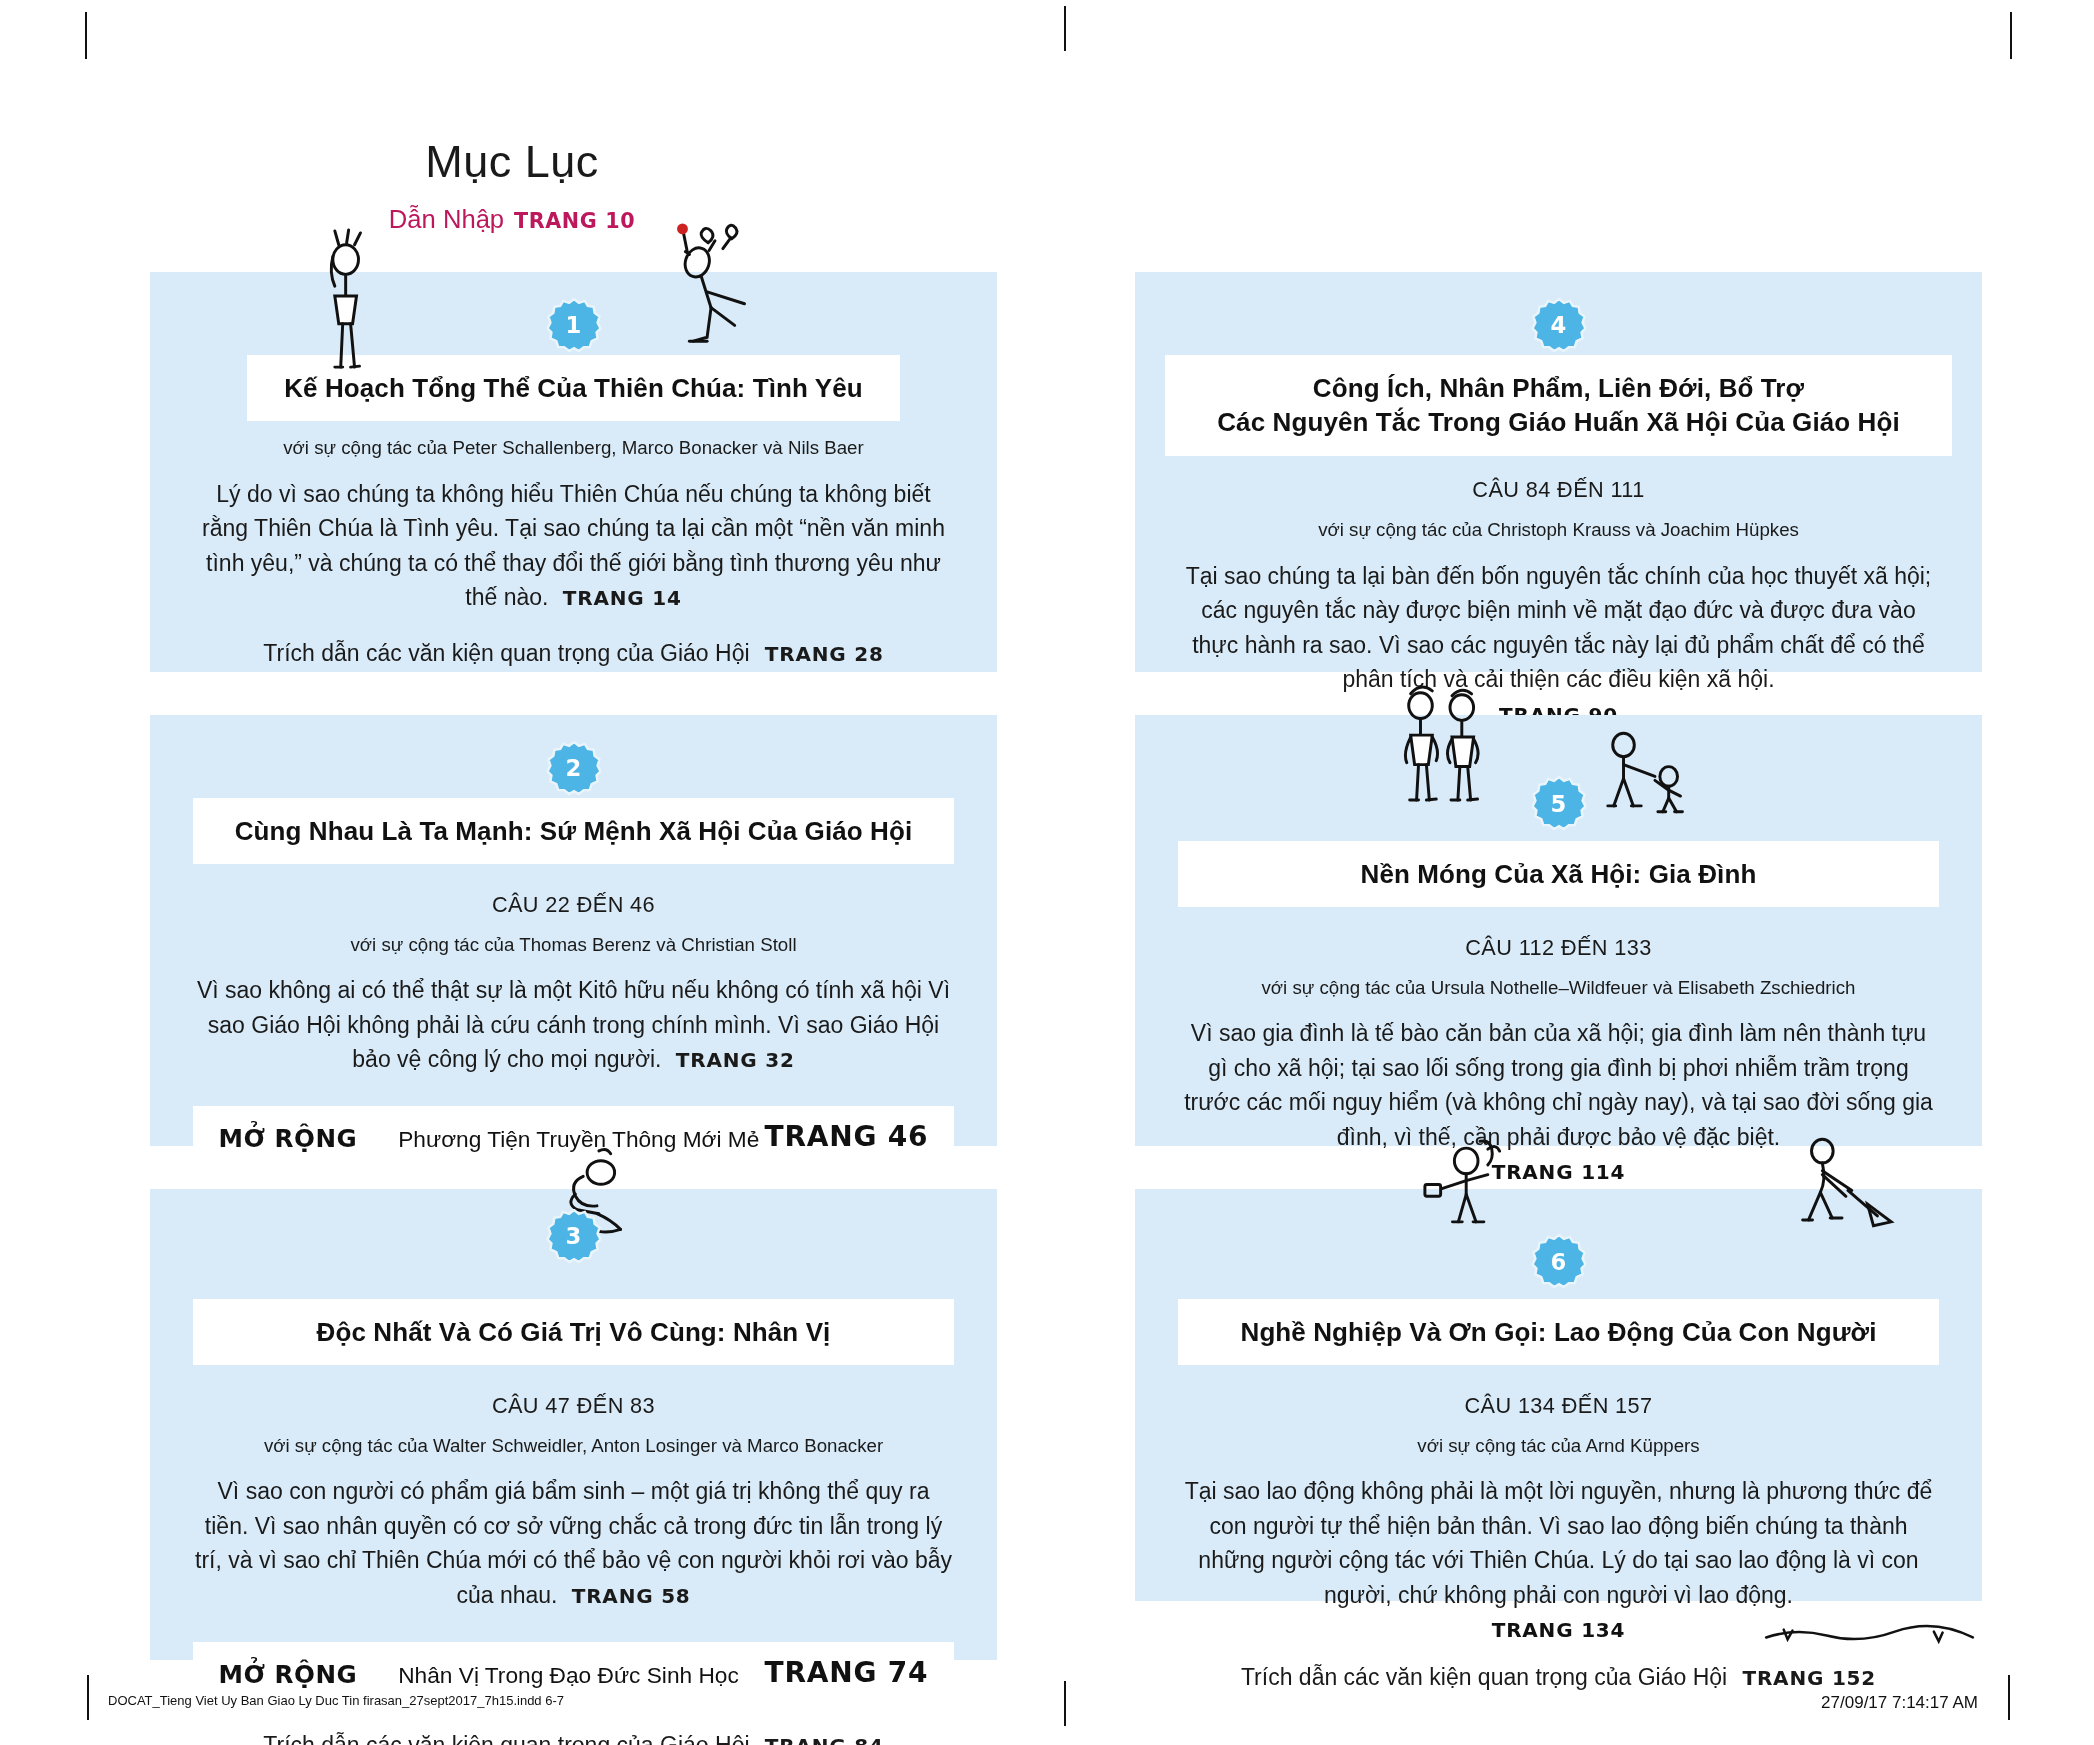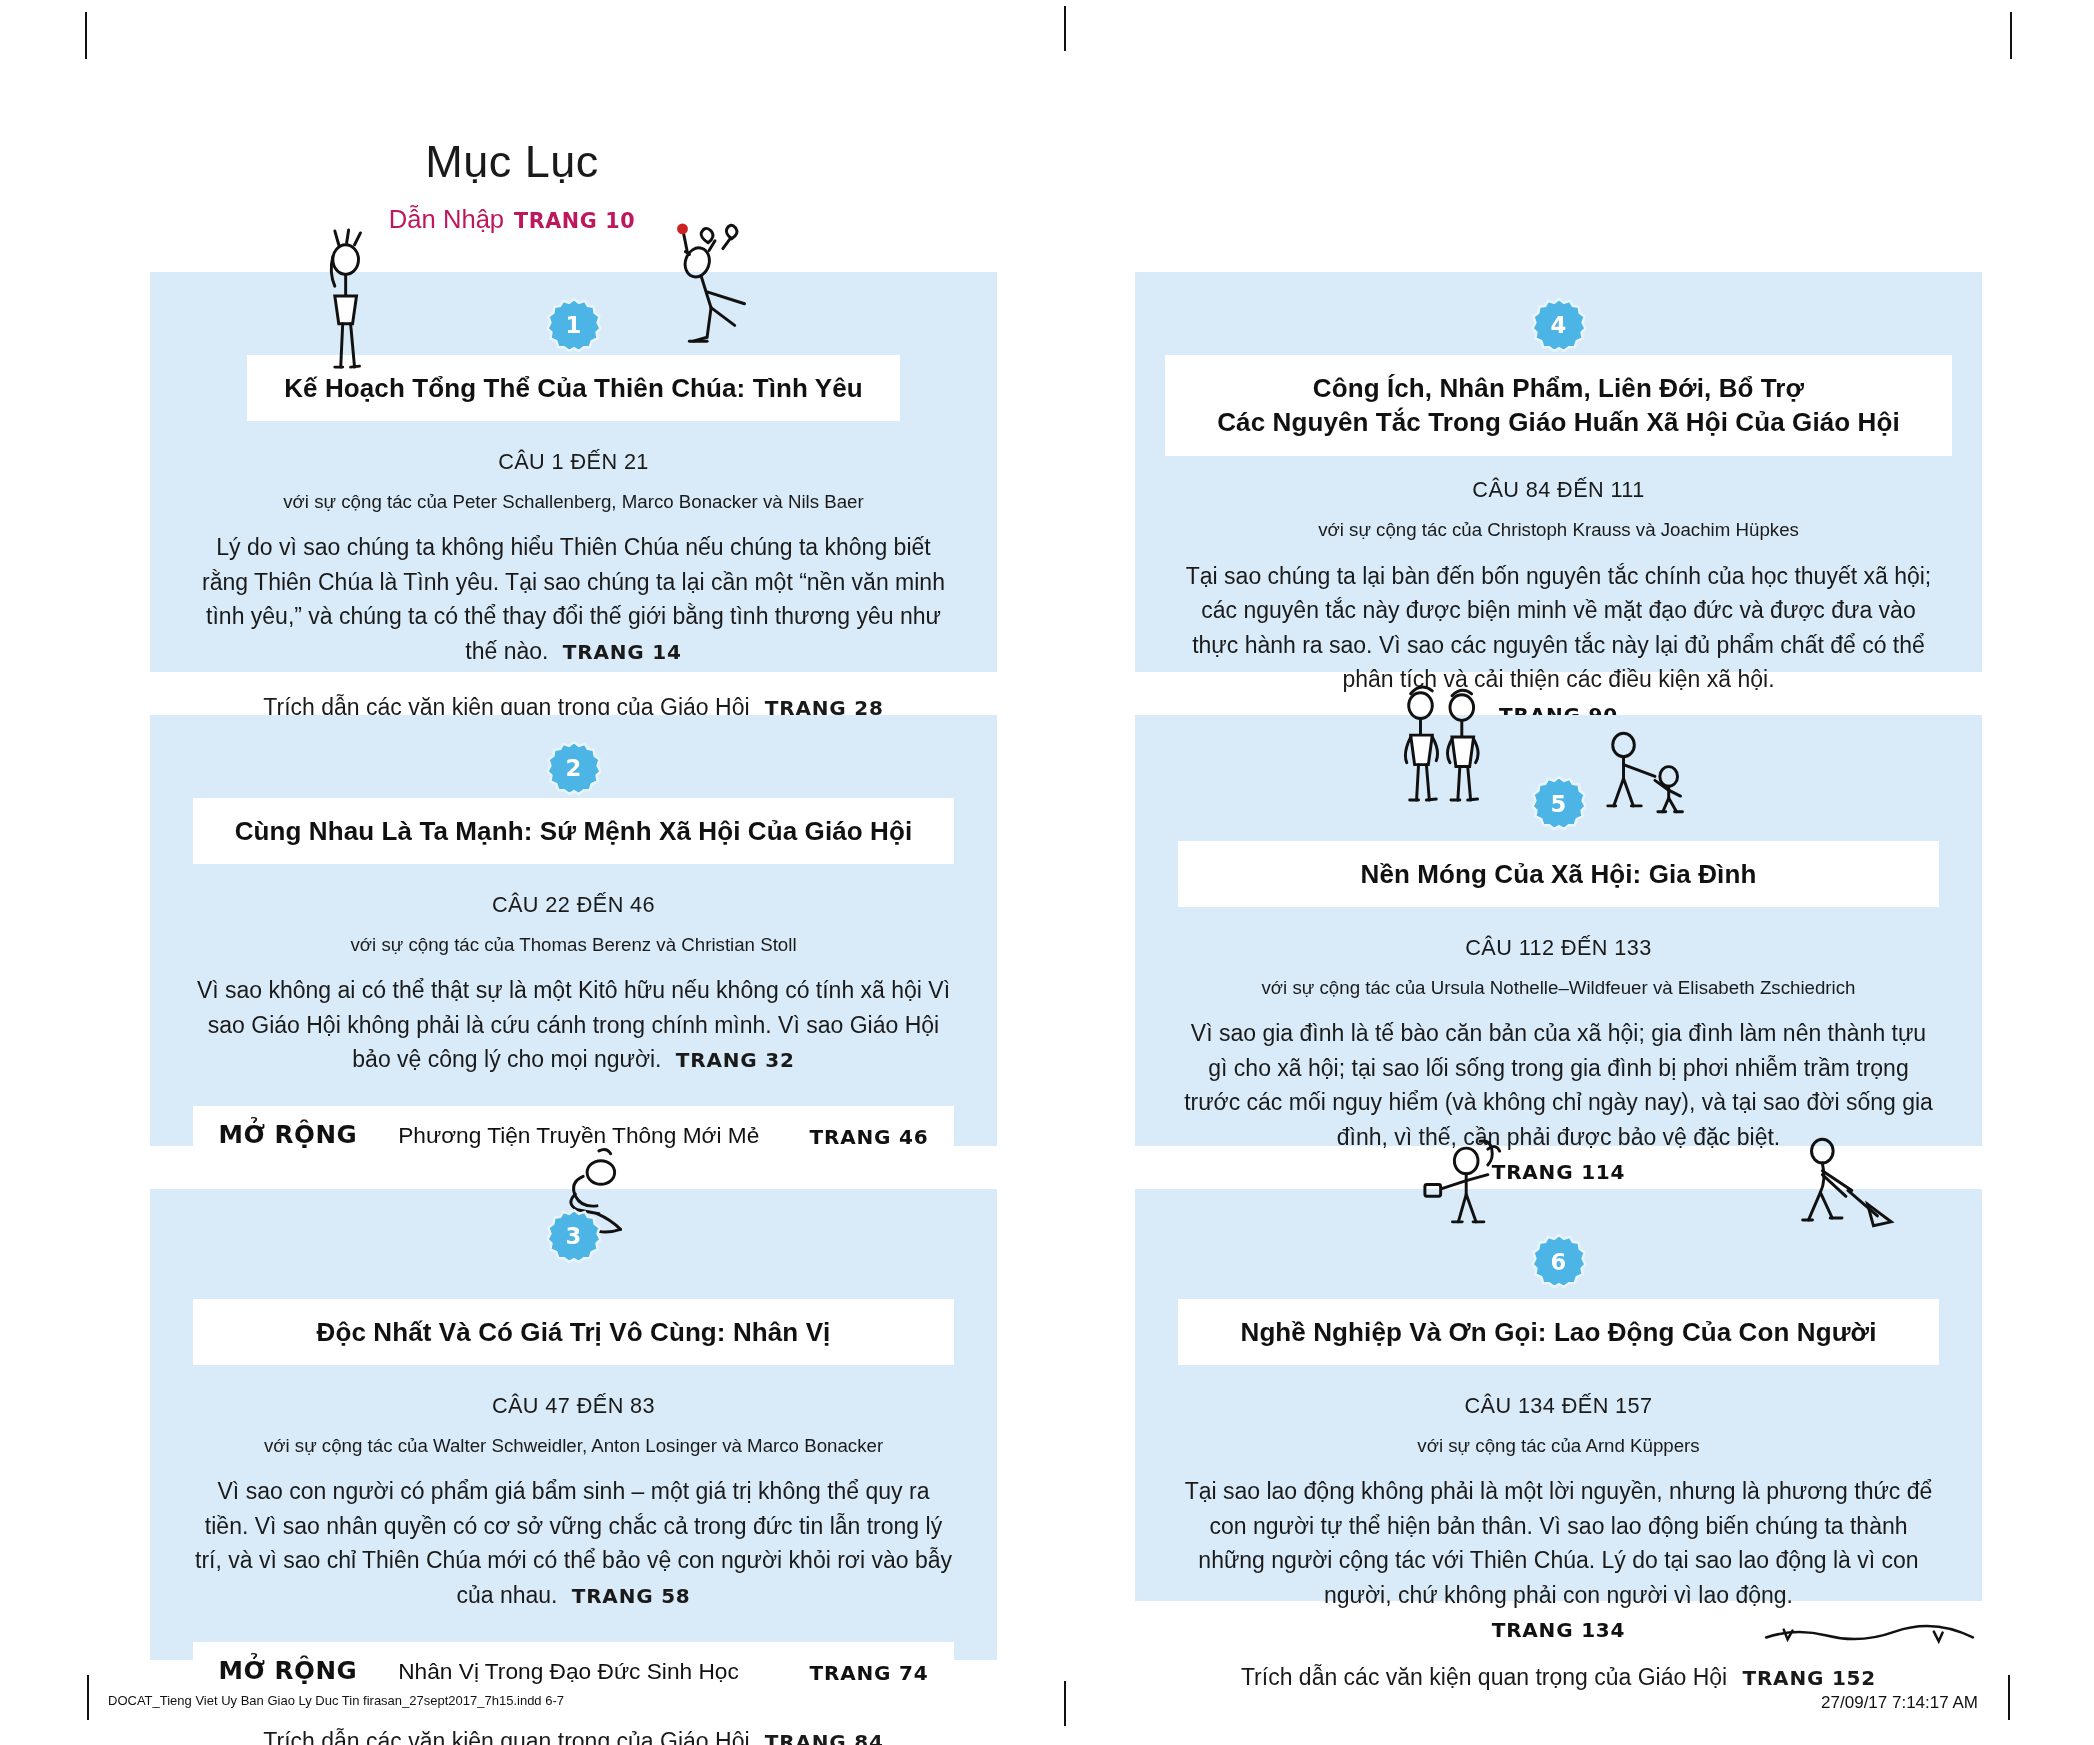--- a/index.html
+++ b/index.html
@@ -112,21 +112,21 @@
     font-size: 22.7px;
   }
   .expand .lbl {
     font-weight: 700; font-size: 24.6px; letter-spacing: 0.5px;
     font-family: "DejaVu Sans", sans-serif;
     white-space: nowrap;
   }
   .expand .txt { margin-left: 41px; flex: 1; }
   .expand .pg {
     font-weight: 700; font-family: "DejaVu Sans", sans-serif;
-    font-size: 20px; letter-spacing: 0.8px; white-space: nowrap;
+    font-size: 28px; letter-spacing: 0.8px; white-space: nowrap;
   }
 
   
   .doodle { position: absolute; z-index: 4; pointer-events:none; }
 
   
   .footer-rule { position:absolute; background:#111; }
   .footer-left {
     position:absolute; left:108px; top:1693px;
     font-size: 13px; color:#111; white-space: nowrap;
@@ -255,21 +255,20 @@
 
     <div class="card" style="height:400px;">
       <div class="badge" style="top:25.6px;">
         <svg viewBox="0 0 56 56" aria-hidden="true">
           <path d="M28 1 L33 5 L39 3 L42 8 L48 9 L49 15 L54 19 L52 25 L55 31 L51 35 L52 41 L46 44 L44 50 L38 50 L33 54 L28 51 L23 54 L18 50 L12 50 L10 44 L4 41 L5 35 L1 31 L4 25 L2 19 L7 15 L8 9 L14 8 L17 3 L23 5 Z" fill="#4db4e6" stroke="#eaf5fb" stroke-width="2.5"></path>
         </svg>
         <div class="num">1</div>
       </div>
       <div class="card-top-pad"></div>
       <div class="title-bar">Kế Hoạch Tổng Thể Của Thiên Chúa: Tình Yêu</div>
-      <div class="cau">CÂU 1 ĐẾN 21</div>
       <div class="collab">với sự cộng tác của Peter Schallenberg, Marco Bonacker và Nils Baer</div>
       <div class="desc">
         <span>Lý do vì sao chúng ta không hiểu Thiên Chúa nếu chúng ta không biết rằng Thiên Chúa là Tình yêu. Tại sao chúng ta lại cần một “nền văn minh tình yêu,” và chúng ta có thể thay đổi thế giới bằng tình thương yêu như thế nào.</span>
         <span class="pgbold" style="margin-left:7.9px;">TRANG 14</span>
       </div>
       <div class="quote-line">
         <span>Trích dẫn các văn kiện quan trọng của Giáo Hội</span>
         <span class="pgbold" style="margin-left:8.9px;text-align:right;">TRANG 28</span>
       </div>
     </div>

